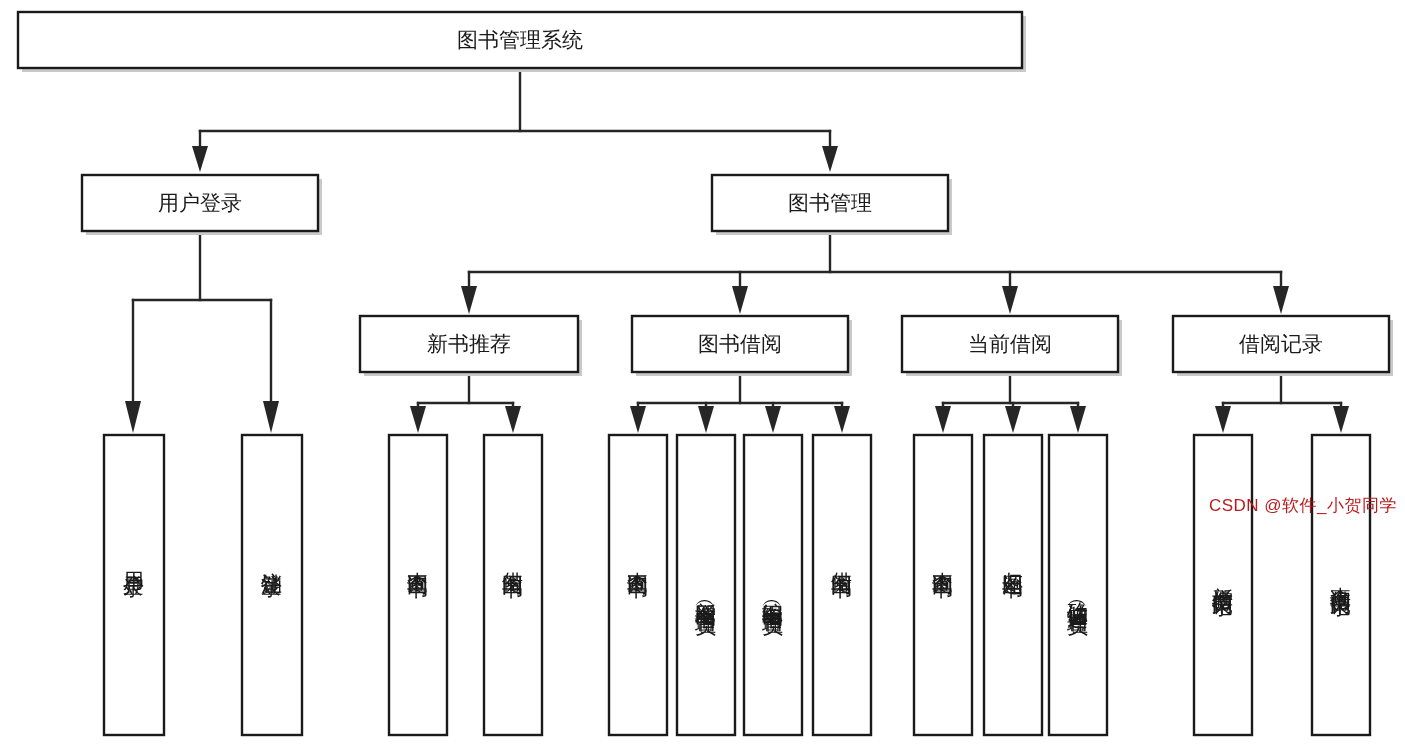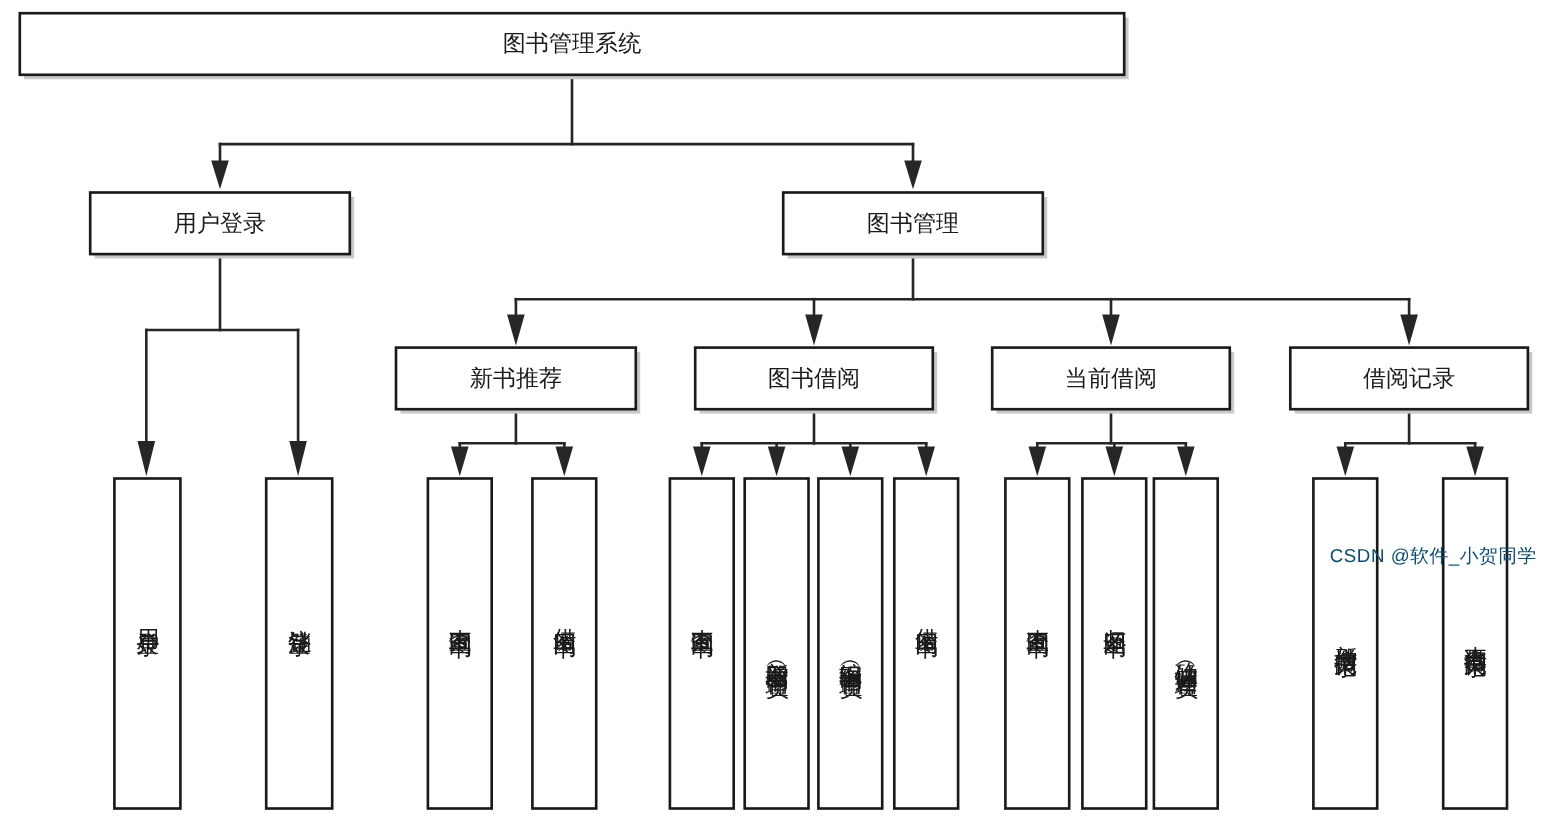--- a/index.html
+++ b/index.html
@@ -61,21 +61,21 @@
     text-orientation: upright;
     letter-spacing: 2px;
     dominant-baseline: central;
   }
   .watermark {
     position: absolute;
     right: 8px;
     bottom: 6px;
     font-family: "Liberation Sans", "DejaVu Sans", sans-serif;
     font-size: 17px;
-    color: #0c4a6e;
+    color: #b91c1c;
     white-space: nowrap;
     pointer-events: none;
     letter-spacing: 0.5px;
   }
 </style>
 </head>
 <body>
 
 <div id="diagram-root">
 

